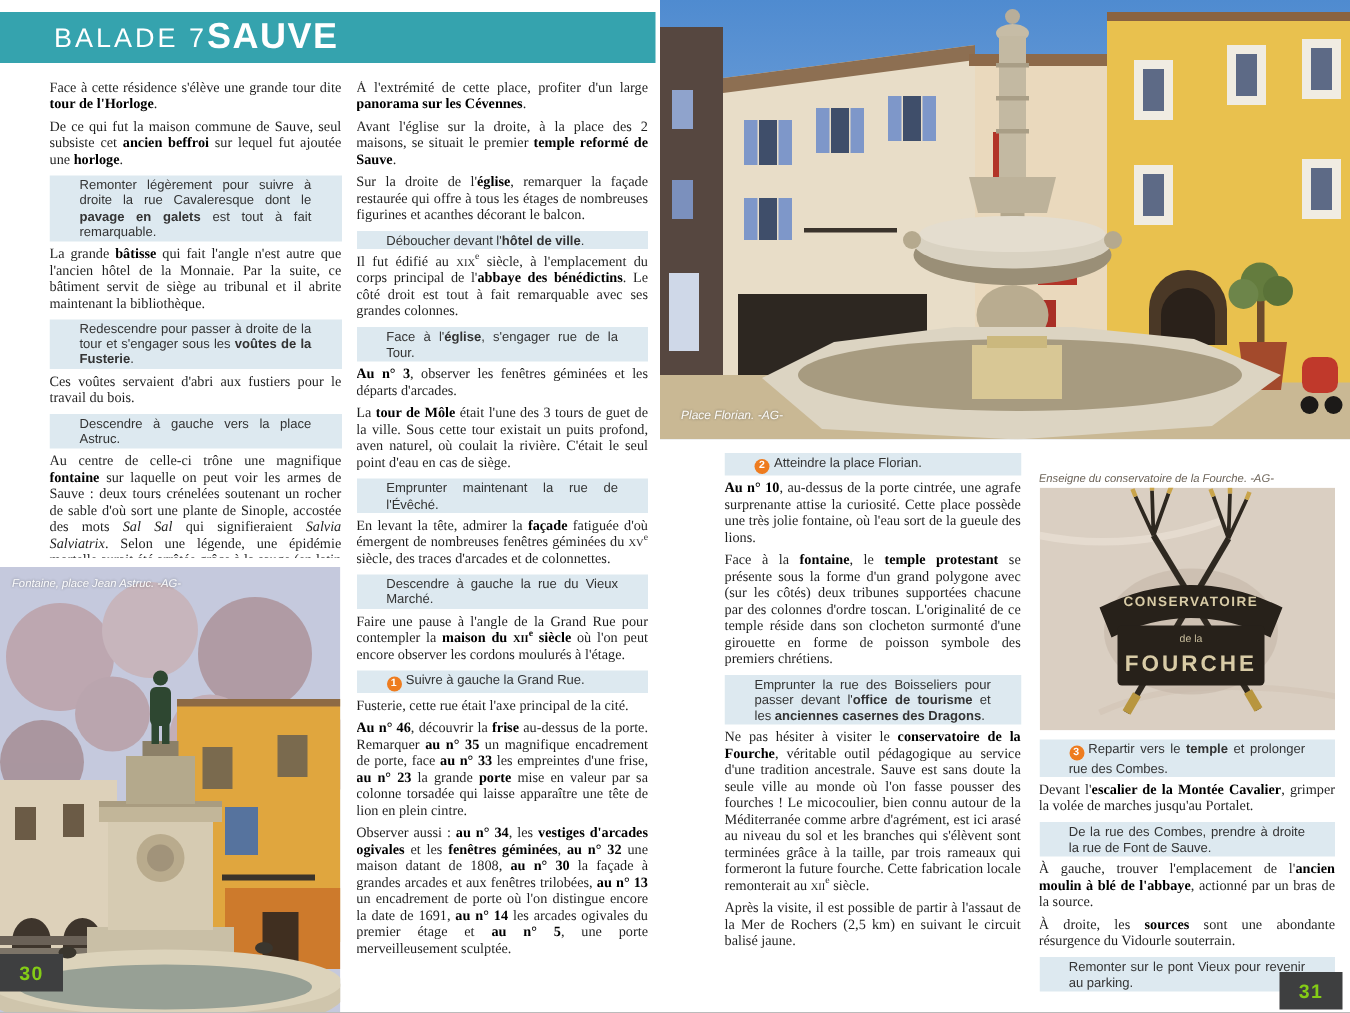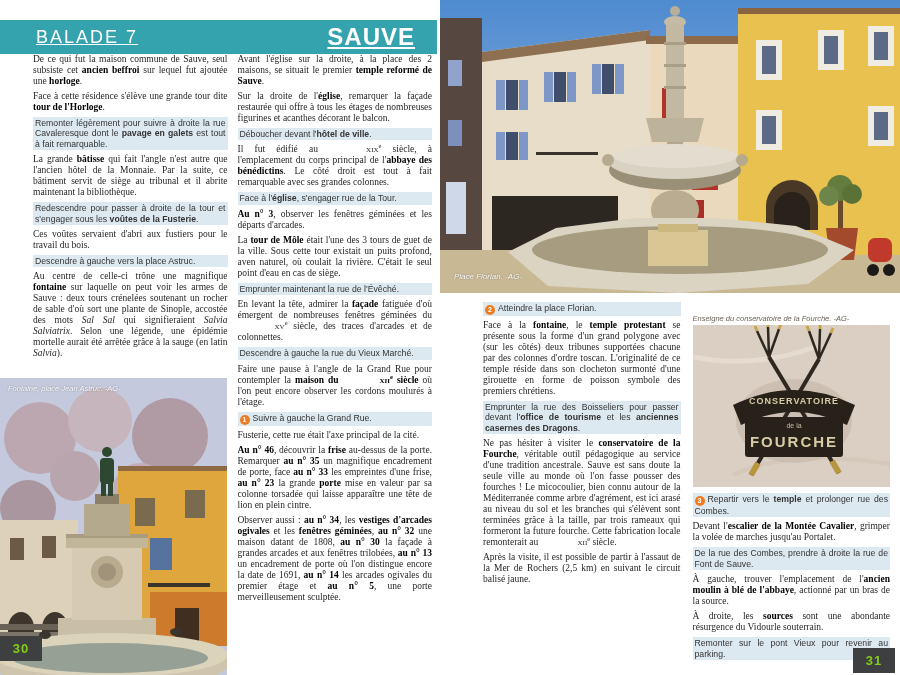--- a/index.html
+++ b/index.html
@@ -2,45 +2,45 @@
 <html><head>
 <meta charset="utf-8">
 <style>
   html,body{margin:0;padding:0;background:#888;}
   .spread{
     position:relative;width:900px;height:675px;background:#ffffff;
     overflow:hidden;font-family:"Liberation Sans",sans-serif;margin:0 auto;
   }
   
   .balade-bar{
-    position:absolute;left:0;top:20px;width:437px;height:34px;background:#35a3ae;
-    color:#fff;display:flex;align-items:center;justify-content:space-between;
-    padding:0 22px 0 36px;box-sizing:border-box;text-decoration:underline;
+    position:absolute;left:0;top:8px;width:437px;height:34px;background:#35a3ae;
+    color:#fff;display:flex;align-items:center;justify-content:flex-start;
+    padding:0 22px 0 36px;box-sizing:border-box;
   }
   .balade-label{font-size:18px;letter-spacing:2px;font-weight:400;}
   .balade-title{font-size:24px;letter-spacing:1px;font-weight:bold;}
   
   .cols{display:flex;}
   .left-cols{position:absolute;left:33px;top:54px;width:399px;gap:10px;}
   .right-cols{position:absolute;left:483px;top:302px;width:407px;gap:12px;}
   .col{flex:1;min-width:0;overflow:hidden;}
   .col-l1{height:318px;}
   .col-l2{height:616px;}
   .col-r1{height:368px;}
   p.body{
     font-family:"Liberation Serif",serif;font-size:9.5px;line-height:11px;
     color:#1f1f1f;text-align:justify;margin:0 0 4px 0;
   }
   p.body b{color:#000;}
   p.instruction{
     font-family:"Liberation Sans",sans-serif;font-size:8.7px;line-height:10.4px;
-    color:#333;background:#dde9f0;text-align:justify;margin:0 0 4px 0;padding:1px 2px;
+    color:#333;background:#dde9f0;text-align:justify;margin:0 0 4px 0;padding:1px 20px;
   }
   sup{font-size:6.5px;line-height:0;vertical-align:super;}
-  .rn{font-variant:small-caps;margin-left:37px;}
+  .rn{font-variant:small-caps;}
   .stepnum{
     display:inline-block;width:10px;height:10px;border-radius:50%;background:#ee7c1f;
     color:#fff;font:bold 7px/10px "Liberation Sans",sans-serif;text-align:center;
     margin-right:3px;vertical-align:-1px;
   }
   
   figure{margin:0;padding:0;}
   .photo{position:absolute;overflow:hidden;}
   .photo svg{display:block;}
   .photo-astruc{left:0;top:378px;width:227px;height:297px;}
@@ -69,30 +69,31 @@
 
 <div class="spread">
 
   <header class="balade-bar">
     <span class="balade-label">BALADE 7</span>
     <span class="balade-title">SAUVE</span>
   </header>
 
   <div class="cols left-cols">
     <div class="col col-l1">
+        <p class="body">Face à cette résidence s'élève une grande tour dite <b>tour de l'Horloge</b>.</p>
         <p class="body">De ce qui fut la maison commune de Sauve, seul subsiste cet <b>ancien beffroi</b> sur lequel fut ajoutée une <b>horloge</b>.</p>
-        <p class="body">Face à cette résidence s'élève une grande tour dite <b>tour de l'Horloge</b>.</p>
         <p class="instruction">Remonter légèrement pour suivre à droite la rue Cavaleresque dont le <b>pavage en galets</b> est tout à fait remarquable.</p>
         <p class="body">La grande <b>bâtisse</b> qui fait l'angle n'est autre que l'ancien hôtel de la Monnaie. Par la suite, ce bâtiment servit de siège au tribunal et il abrite maintenant la bibliothèque.</p>
         <p class="instruction">Redescendre pour passer à droite de la tour et s'engager sous les <b>voûtes de la Fusterie</b>.</p>
         <p class="body">Ces voûtes servaient d'abri aux fustiers pour le travail du bois.</p>
         <p class="instruction">Descendre à gauche vers la place Astruc.</p>
         <p class="body">Au centre de celle-ci trône une magnifique <b>fontaine</b> sur laquelle on peut voir les armes de Sauve : deux tours crénelées soutenant un rocher de sable d'où sort une plante de Sinople, accostée des mots <i>Sal Sal</i> qui signifieraient <i>Salvia Salviatrix</i>. Selon une légende, une épidémie mortelle aurait été arrêtée grâce à la sauge (en latin <i>Salvia</i>).</p>
       </div>
     <div class="col col-l2">
+        <p class="body">À l'extrémité de cette place, profiter d'un large <b>panorama sur les Cévennes</b>.</p>
         <p class="body">Avant l'église sur la droite, à la place des 2 maisons, se situait le premier <b>temple reformé de Sauve</b>.</p>
         <p class="body">Sur la droite de l'<b>église</b>, remarquer la façade restaurée qui offre à tous les étages de nombreuses figurines et acanthes décorant le balcon.</p>
         <p class="instruction">Déboucher devant l'<b>hôtel de ville</b>.</p>
         <p class="body">Il fut édifié au <span class="rn">xix</span><sup>e</sup> siècle, à l'emplacement du corps principal de l'<b>abbaye des bénédictins</b>. Le côté droit est tout à fait remarquable avec ses grandes colonnes.</p>
         <p class="instruction">Face à l'<b>église</b>, s'engager rue de la Tour.</p>
         <p class="body"><b>Au n° 3</b>, observer les fenêtres géminées et les départs d'arcades.</p>
         <p class="body">La <b>tour de Môle</b> était l'une des 3 tours de guet de la ville. Sous cette tour existait un puits profond, aven naturel, où coulait la rivière. C'était le seul point d'eau en cas de siège.</p>
         <p class="instruction">Emprunter maintenant la rue de l'Évêché.</p>
         <p class="body">En levant la tête, admirer la <b>façade</b> fatiguée d'où émergent de nombreuses fenêtres géminées du <span class="rn">xv</span><sup>e</sup> siècle, des traces d'arcades et de colonnettes.</p>
         <p class="instruction">Descendre à gauche la rue du Vieux Marché.</p>
@@ -255,20 +256,21 @@
       <ellipse cx="240" cy="250" rx="148" ry="24" fill="#a79b80"></ellipse>
       <rect x="208" y="230" width="60" height="36" fill="#d8c795"></rect>
       <rect x="218" y="224" width="40" height="8" fill="#cbb87e"></rect>
     </svg>
     <figcaption class="photo-caption cap-florian">Place Florian. -AG-</figcaption>
   </figure>
 
   <div class="cols right-cols">
     <div class="col col-r1">
         <p class="instruction"><span class="stepnum">2</span>Atteindre la place Florian.</p>
+        <p class="body"><b>Au n° 10</b>, au-dessus de la porte cintrée, une agrafe surprenante attise la curiosité. Cette place possède une très jolie fontaine, où l'eau sort de la gueule des lions.</p>
         <p class="body">Face à la <b>fontaine</b>, le <b>temple protestant</b> se présente sous la forme d'un grand polygone avec (sur les côtés) deux tribunes supportées chacune par des colonnes d'ordre toscan. L'originalité de ce temple réside dans son clocheton surmonté d'une girouette en forme de poisson symbole des premiers chrétiens.</p>
         <p class="instruction">Emprunter la rue des Boisseliers pour passer devant l'<b>office de tourisme</b> et les <b>anciennes casernes des Dragons</b>.</p>
         <p class="body">Ne pas hésiter à visiter le <b>conservatoire de la Fourche</b>, véritable outil pédagogique au service d'une tradition ancestrale. Sauve est sans doute la seule ville au monde où l'on fasse pousser des fourches ! Le micocoulier, bien connu autour de la Méditerranée comme arbre d'agrément, est ici arasé au niveau du sol et les branches qui s'élèvent sont terminées grâce à la taille, par trois rameaux qui formeront la future fourche. Cette fabrication locale remonterait au <span class="rn">xii</span><sup>e</sup> siècle.</p>
         <p class="body">Après la visite, il est possible de partir à l'assaut de la Mer de Rochers (2,5 km) en suivant le circuit balisé jaune.</p>
       </div>
     <div class="col">
       <div class="sign-caption">Enseigne du conservatoire de la Fourche. -AG-</div>
 
       <figure class="photo-sign">
         <svg viewBox="0 0 202 162" width="202" height="162">

